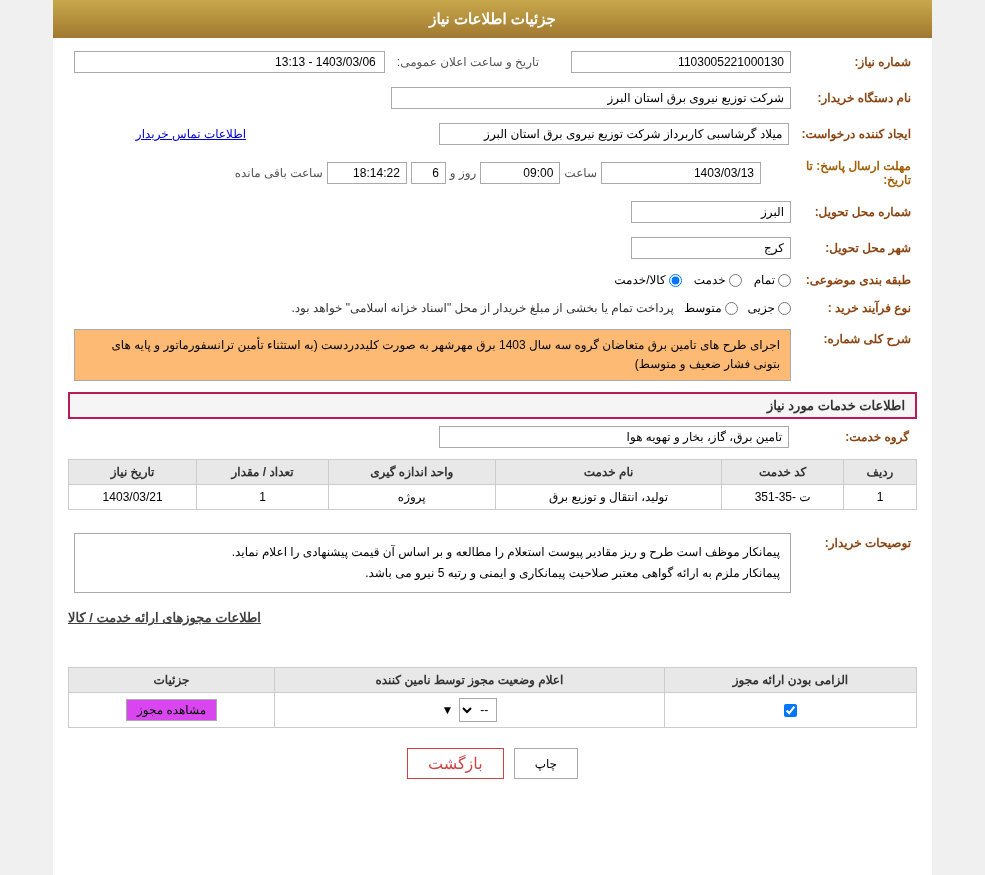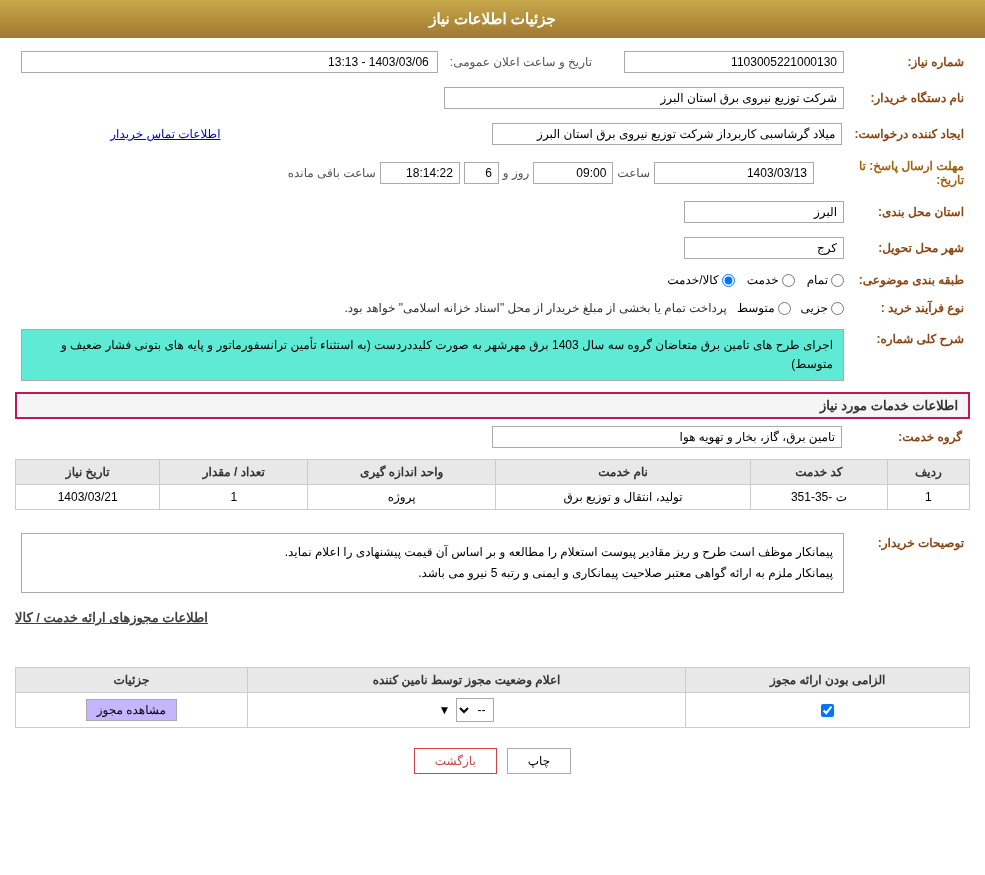--- a/index.html
+++ b/index.html
@@ -3,21 +3,21 @@
   <meta charset="utf-8">
   <style>
     * { box-sizing: border-box; margin: 0; padding: 0; }
     body {
       font-family: Tahoma, Arial, sans-serif;
       font-size: 12px;
       background: #f0f0f0;
       direction: rtl;
     }
     .page-wrapper {
-      width: 985px;
+      width: 879px;
       min-height: 875px;
       background: #fff;
       margin: 0 auto;
       padding-bottom: 30px;
     }
     .header-bar {
       background: linear-gradient(to bottom, #c8a84b, #a07830);
       color: #fff;
       text-align: center;
       padding: 10px 0;
@@ -90,21 +90,21 @@
       border: 2px solid #be185d;
       padding: 4px 10px;
       font-weight: bold;
       color: #333;
       margin: 8px 0 4px 0;
       font-size: 13px;
     }
     .description-box {
       border: 1px solid #aaa;
       padding: 6px 10px;
-      background: #5eead4;
+      background: #fdba74;
       min-height: 50px;
       direction: rtl;
       line-height: 1.6;
       font-size: 12px;
       width: 100%;
     }
     .service-info-table {
       width: 100%;
       border-collapse: collapse;
       margin-bottom: 8px;
@@ -165,21 +165,21 @@
       font-weight: bold;
       color: #333;
     }
     .permit-table td {
       border: 1px solid #ccc;
       padding: 5px 8px;
       text-align: center;
       vertical-align: middle;
     }
     .view-btn {
-      background: #c4b5fd;
+      background: #d946ef;
       border: 1px solid #aaa;
       padding: 3px 10px;
       cursor: pointer;
       font-family: Tahoma, Arial, sans-serif;
       font-size: 12px;
     }
     .select-field {
       border: 1px solid #aaa;
       padding: 3px 4px;
       font-size: 12px;
@@ -200,21 +200,21 @@
       font-family: Tahoma, Arial, sans-serif;
       font-size: 12px;
     }
     .btn-back {
       background: #fff;
       border: 1px solid #cc4444;
       color: #cc4444;
       padding: 5px 20px;
       cursor: pointer;
       font-family: Tahoma, Arial, sans-serif;
-      font-size: 12px;
+      font-size: 16px;
     }
     .inline-label {
       color: #555;
       font-size: 12px;
     }
     .process-type-row {
       display: flex;
       align-items: center;
       gap: 10px;
       direction: rtl;
@@ -307,21 +307,21 @@
           </div>
         </td>
       </tr>
     </tbody>
       </table>
 
     <table class="info-table">
       <tbody>
           <tr>
         <td class="label-cell">
-          <span>استان محل بندی:</span>
+          <span>شماره محل تحویل:</span>
         </td>
         <td class="value-cell">
           <input type="text" class="input-field input-medium" value="البرز" readonly="" style="">
         </td>
       </tr>
     </tbody>
       </table>
 
     <table class="info-table">
       <tbody>

